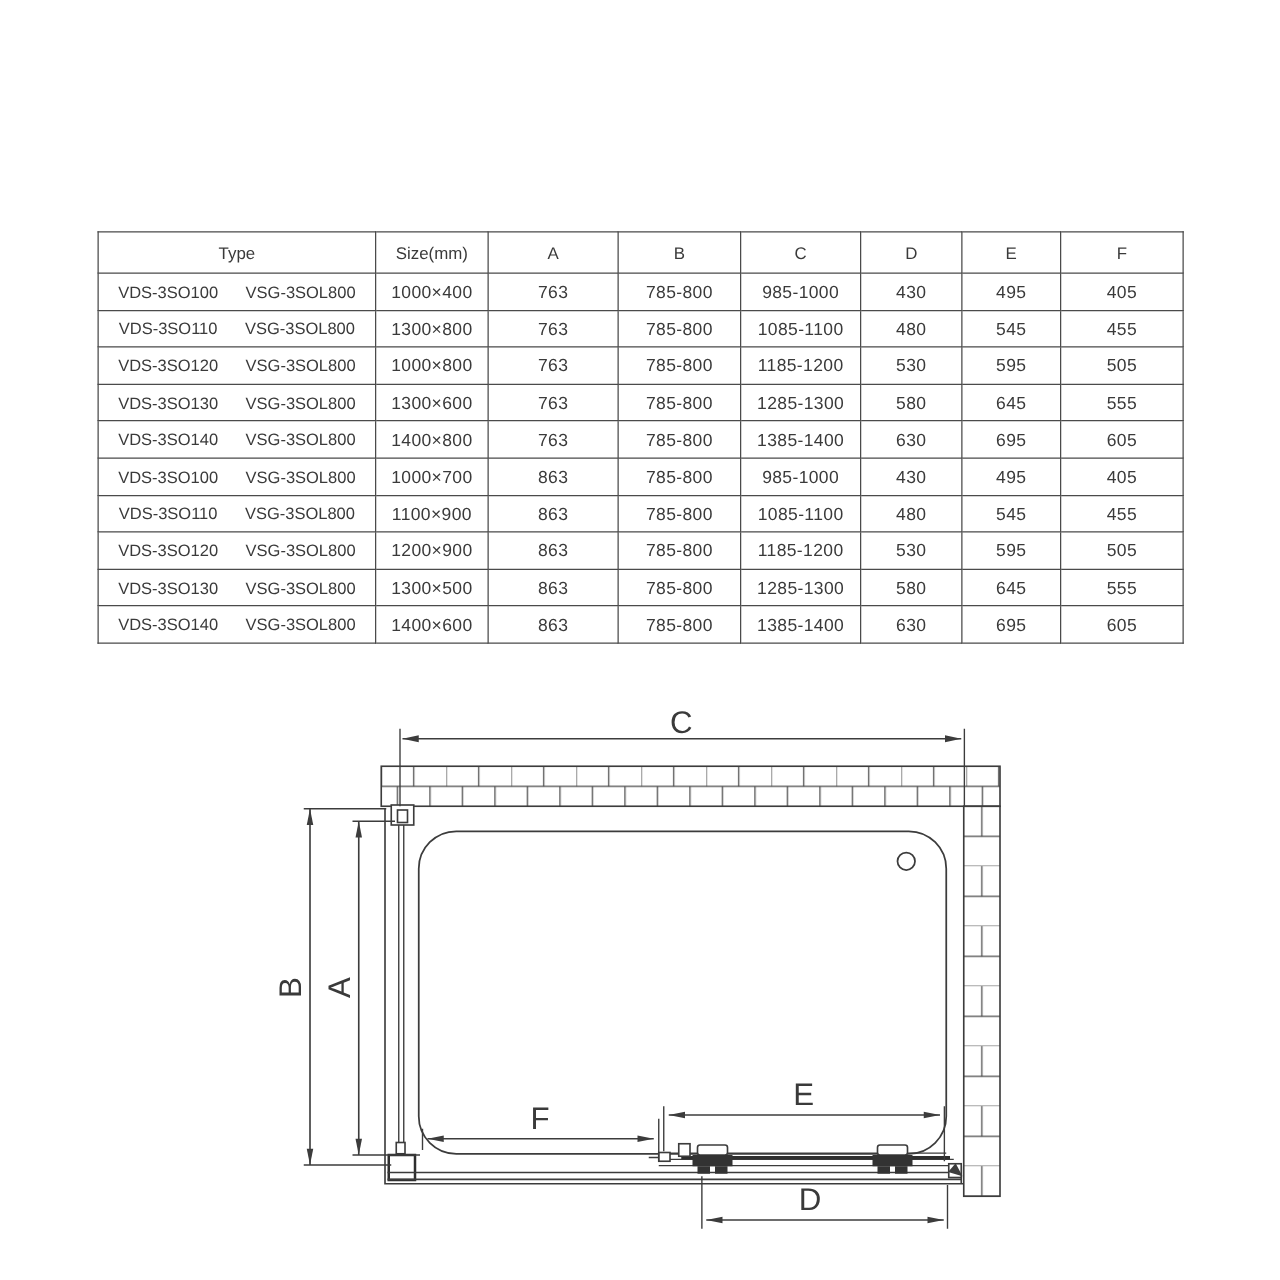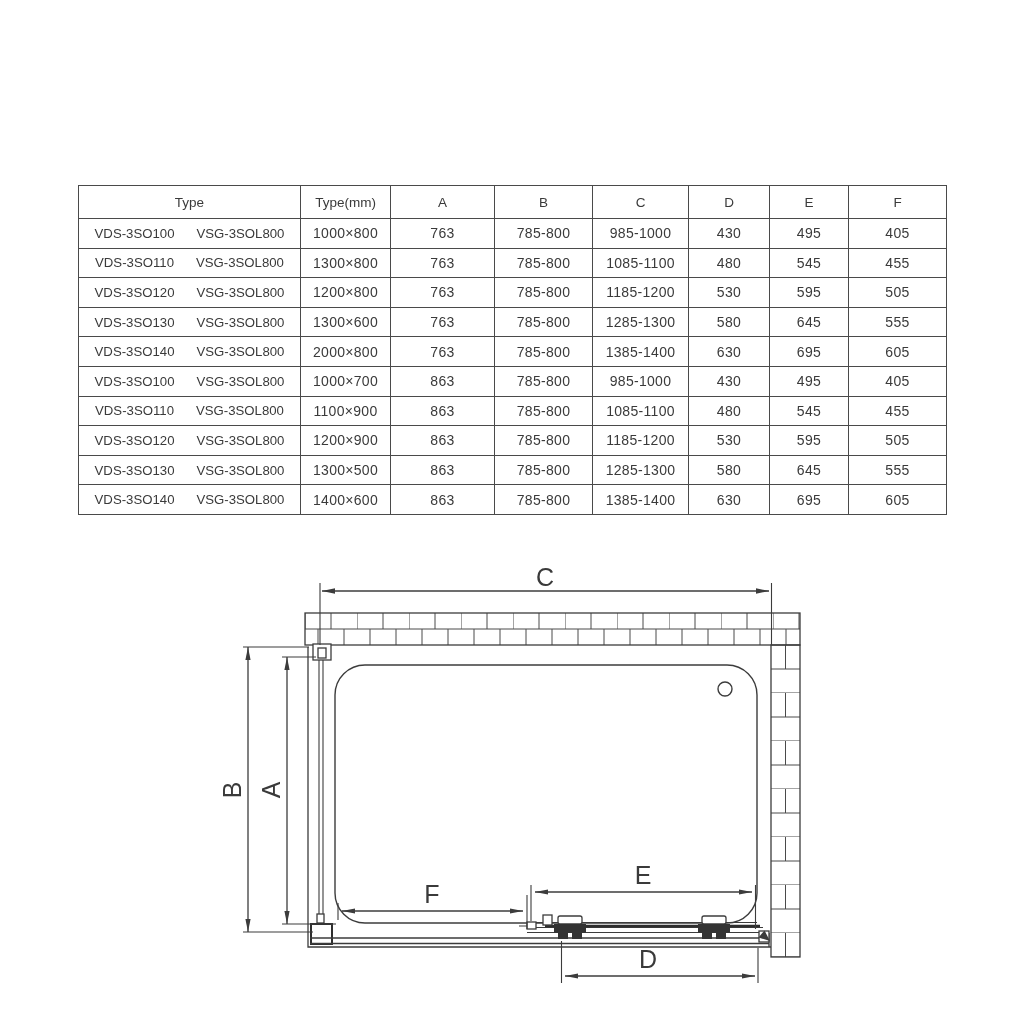--- a/index.html
+++ b/index.html
@@ -34,38 +34,38 @@
         <col style="width:104px">
         <col style="width:98px">
       <col style="width:96px">
         <col style="width:81px">
         <col style="width:79px">
         <col style="width:98px">
     </colgroup>
     <thead>
       <tr>
         <th>Type</th>
-        <th>Type(mm)</th>
+        <th>Size(mm)</th>
         <th>A</th>
         <th>B</th>
         <th>C</th>
         <th>D</th>
         <th>E</th>
         <th>F</th>
       </tr>
     </thead>
     <tbody>
       <tr>
         <td class="typecell">
             <span class="typewrap">
               <span>VDS-3SO100</span>
               <span>VSG-3SOL800</span>
             </span>
           </td>
-        <td class="num">1000×800</td>
+        <td class="num">1000×400</td>
         <td class="num">763</td>
         <td class="num">785-800</td>
         <td class="num">985-1000</td>
         <td class="num">430</td>
         <td class="num">495</td>
         <td class="num">405</td>
       </tr>
       <tr>
         <td class="typecell">
             <span class="typewrap">
@@ -81,21 +81,21 @@
         <td class="num">545</td>
         <td class="num">455</td>
       </tr>
       <tr>
         <td class="typecell">
             <span class="typewrap">
               <span>VDS-3SO120</span>
               <span>VSG-3SOL800</span>
             </span>
           </td>
-        <td class="num">1200×800</td>
+        <td class="num">1000×800</td>
         <td class="num">763</td>
         <td class="num">785-800</td>
         <td class="num">1185-1200</td>
         <td class="num">530</td>
         <td class="num">595</td>
         <td class="num">505</td>
       </tr>
       <tr>
         <td class="typecell">
             <span class="typewrap">
@@ -111,21 +111,21 @@
         <td class="num">645</td>
         <td class="num">555</td>
       </tr>
       <tr>
         <td class="typecell">
             <span class="typewrap">
               <span>VDS-3SO140</span>
               <span>VSG-3SOL800</span>
             </span>
           </td>
-        <td class="num">2000×800</td>
+        <td class="num">1400×800</td>
         <td class="num">763</td>
         <td class="num">785-800</td>
         <td class="num">1385-1400</td>
         <td class="num">630</td>
         <td class="num">695</td>
         <td class="num">605</td>
       </tr>
       <tr>
         <td class="typecell">
             <span class="typewrap">

